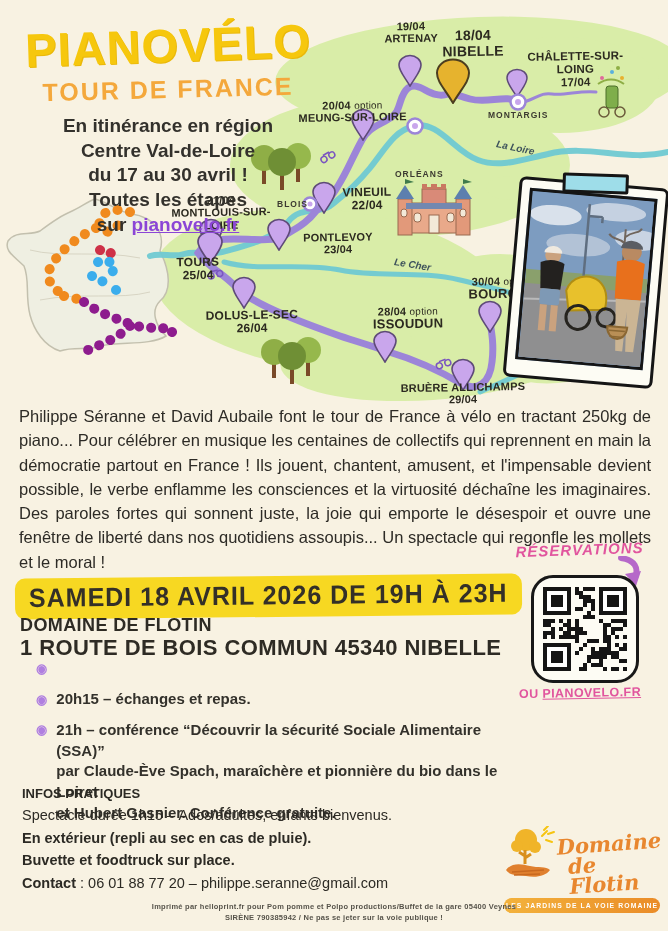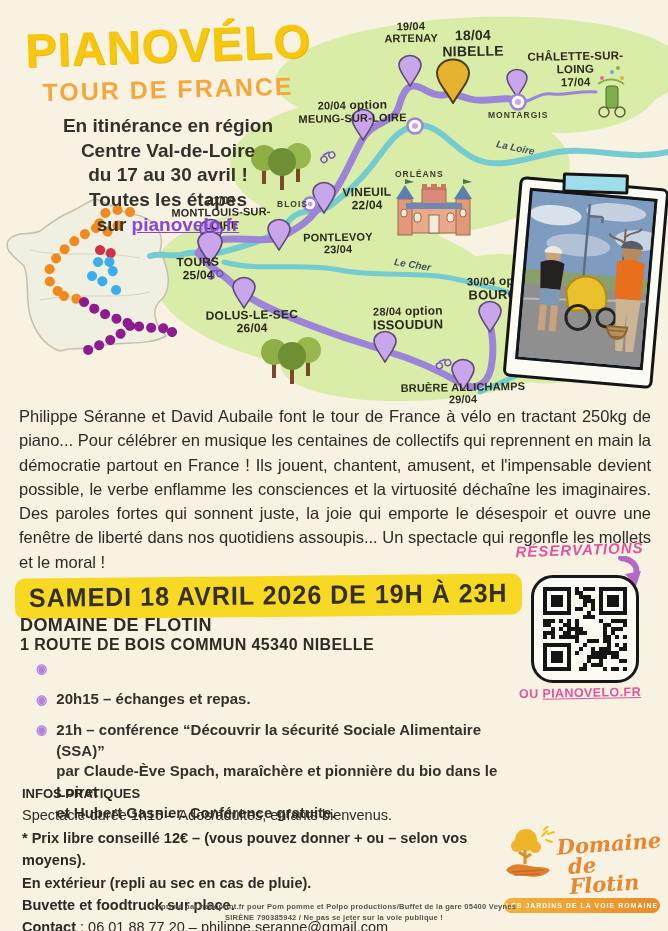--- a/index.html
+++ b/index.html
@@ -18,21 +18,21 @@
   .subtitle {
     font-size:25px; font-weight:800; letter-spacing:2px; color:#f4a83c;
     transform:rotate(-1.5deg); margin-top:2px;
   }
   .intro { margin-top:10px; font-size:19px; font-weight:600; line-height:1.3; color:#33312c; }
   .intro a { color:#8b45d6; font-weight:700; }
   
   #map-svg { position:absolute; left:0; top:0; z-index:1; }
   .stop-label { position:absolute; z-index:2; text-align:center; font-weight:800;
     font-size:11px; line-height:1.12; color:#2c2a20; letter-spacing:.2px; transform:rotate(-1deg); }
-  .stop-label .opt { font-size:12px; font-weight:700; }
+  .stop-label .opt { font-size:10px; font-weight:400; }
   .city-label { position:absolute; z-index:2; font-size:8.5px; font-weight:700;
     letter-spacing:1px; color:#3c3a31; }
   .pin { position:absolute; z-index:2; }
   .river-label { position:absolute; z-index:2; font-size:10px; font-weight:600;
     color:#3f545c; font-style:italic; }
   
   .polaroid { position:absolute; left:511px; top:182px; width:150px; z-index:4;
     background:#fdfcf4; border:3.5px solid #151515; border-radius:7px;
     padding:8px 8px 15px; transform:rotate(5deg); }
   .polaroid .photo { border:3px solid #151515; height:172px; overflow:hidden; background:#7d9cc0; }
@@ -43,21 +43,21 @@
     font-size:16.5px; font-weight:500; line-height:1.47; color:#2d2b26;
     text-align:justify; }
   
   .headline { position:absolute; left:15px; top:577px; z-index:3;
     background:#f7d822; border-radius:10px; padding:4px 14px 6px;
     font-size:25px; font-weight:800; letter-spacing:1px; color:#343028;
     transform:rotate(-.6deg) scaleY(1.05); white-space:nowrap; }
   .venue { position:absolute; left:20px; top:616px; z-index:3;
     font-weight:700; letter-spacing:.4px; color:#2e2b24; line-height:1.1; }
   .venue .v1 { font-size:18px; }
-  .venue .v2 { font-size:16px; }
+  .venue .v2 { font-size:22px; }
   .schedule { position:absolute; left:36px; top:659px; width:470px; z-index:3;
     font-size:15px; font-weight:600; color:#33312b; }
   .schedule .item { display:flex; margin-bottom:11px; }
   .schedule .bullet { color:#b07fe0; font-size:13px; margin-right:9px; line-height:1.5; }
   .schedule .lines div { line-height:1.38; }
   
   .resa-label { position:absolute; left:512px; top:541px; width:135px; z-index:3;
     text-align:center; color:#e1559e; font-size:15px; font-weight:800;
     font-style:italic; letter-spacing:1px; transform:rotate(-2deg); }
   .resa-arrow { position:absolute; left:617px; top:556px; z-index:3; }
@@ -562,21 +562,20 @@
         <rect x="8" y="64" width="12" height="12" fill="#151515"></rect>
       </svg>
   </div>
   <div class="resa-alt">
     <span>OU </span><a href="#" style="text-decoration:underline;">PIANOVELO.FR</a>
   </div>
 
   <div class="infos">
     <div class="h">INFOS PRATIQUES</div>
     <div>Spectacle durée 1h15 – Ados/adultes, enfants bienvenus.</div>
-    <div class="b">* Prix libre conseillé 12€ – (vous pouvez donner + ou – selon vos moyens).</div>
     <div class="b">En extérieur (repli au sec en cas de pluie).</div>
     <div class="b">Buvette et foodtruck sur place.</div>
     <div>
       <span class="b">Contact</span><span> : 06 01 88 77 20 – philippe.seranne@gmail.com</span>
     </div>
   </div>
 
   <div class="flotin">
     <div class="row">
       <span>

